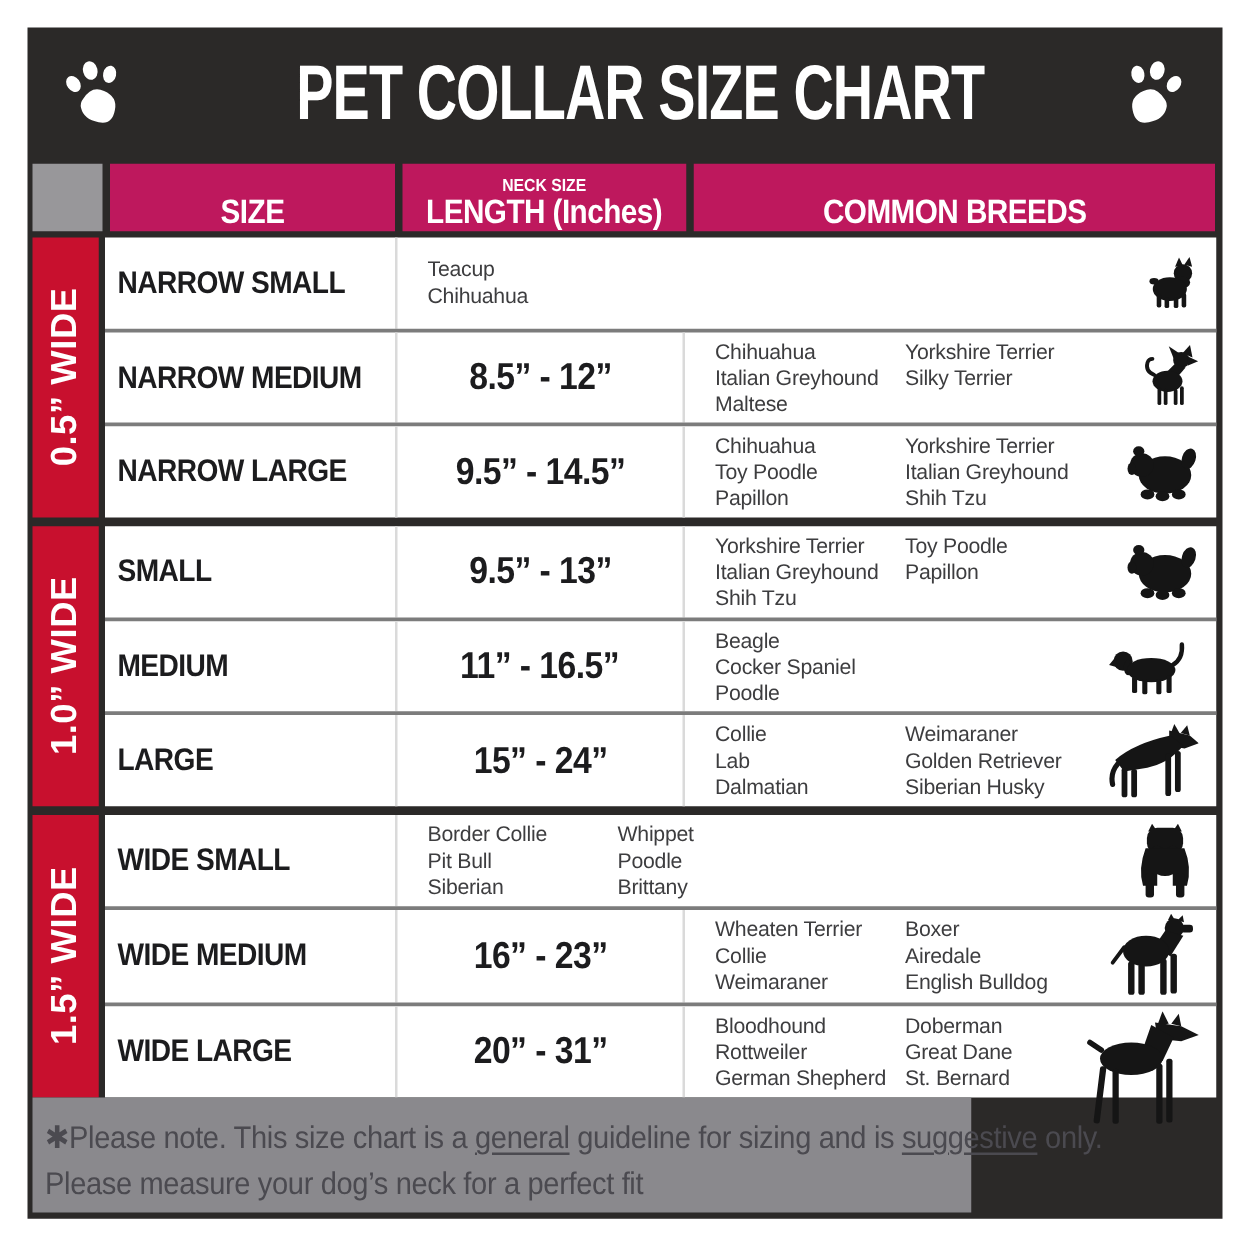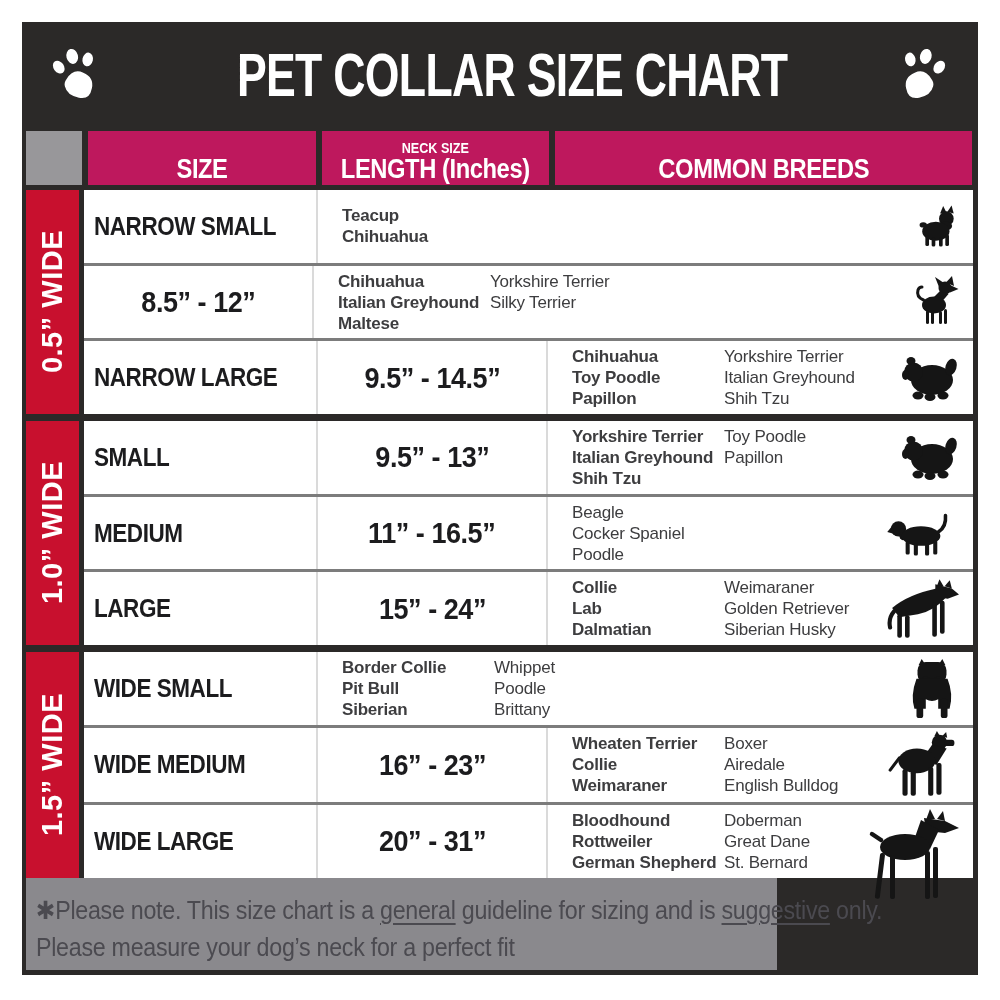--- a/index.html
+++ b/index.html
@@ -64,21 +64,21 @@
   .cell-range {
     width:230px; border-right:2px solid #dadada;
     display:flex; align-items:center; justify-content:center;
   }
   .range-label {
     font-weight:bold; font-size:30px; color:#1c1c1e; white-space:nowrap;
     transform:scaleX(0.9); letter-spacing:-0.5px;
   }
   .cell-breeds { flex:1; position:relative; display:flex; align-items:center; padding-left:24px; }
   .breed-cols { display:flex; align-items:flex-start; }
-  .breed-col1 { width:152px;font-weight:bold; }
+  .breed-col1 { width:152px; }
   .breed-col2 { width:170px; }
   .breed-line { font-size:17px; line-height:21px; color:#3d3d3f; letter-spacing:-0.2px; white-space:nowrap; }
 
   .dog-icon { position:absolute; right:14px; top:50%; transform:translateY(-50%); line-height:0; }
   .dog-icon svg { display:block; }
   [data-name="yorkie-icon"] svg    { width:40px; height:42px; }
   [data-name="chihuahua-icon"] svg { width:48px; height:52px; }
   [data-name="shih-tzu-icon"] svg  { width:58px; height:52px; }
   [data-name="beagle-icon"] svg    { width:72px; height:47px; }
   [data-name="shepherd-icon"] svg  { width:72px; height:60px; }
@@ -175,20 +175,23 @@
                     <rect x="24" y="62" width="7" height="17" rx="3"></rect>
                     <rect x="38" y="62" width="7" height="17" rx="3"></rect>
                     <rect x="50" y="56" width="7" height="22" rx="3"></rect>
                   </g>
                 </svg>
               </span>
     </div>
   </div>
 
   <div class="row" data-name="table-row">
+    <div class="cell-size" data-name="size-cell">
+      <span class="size-label" data-name="size-label">NARROW MEDIUM</span>
+    </div>
     <div class="cell-range" data-name="neck-range-cell">
       <span class="range-label" data-name="neck-range-value">8.5” - 12”</span>
     </div>
     <div class="cell-breeds" data-name="breeds-cell">
       <div class="breed-cols" data-name="breed-columns">
         <div class="breed-col1" data-name="breed-list-1">
           <div class="breed-line" data-name="breed-name">Chihuahua</div>
           <div class="breed-line" data-name="breed-name">Italian Greyhound</div>
           <div class="breed-line" data-name="breed-name">Maltese</div>
         </div>

